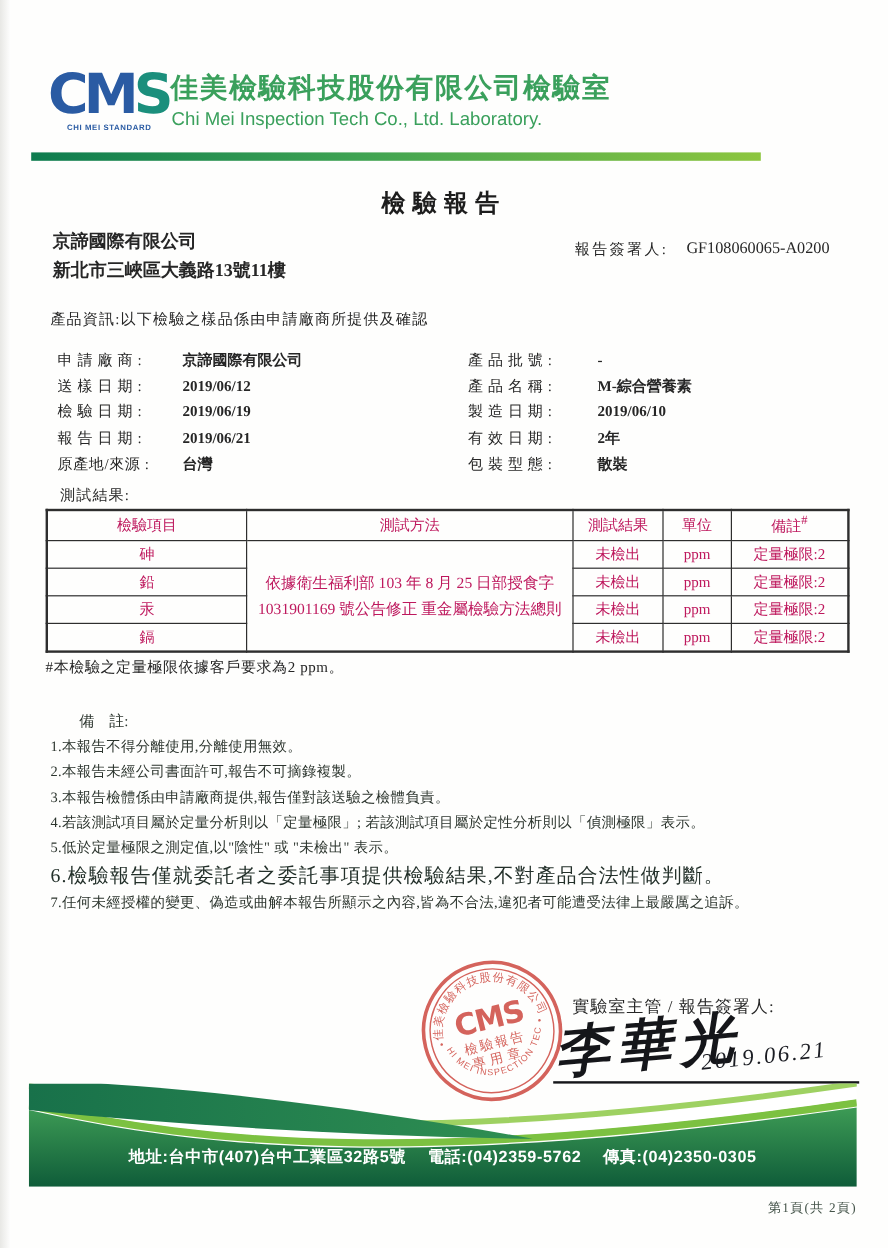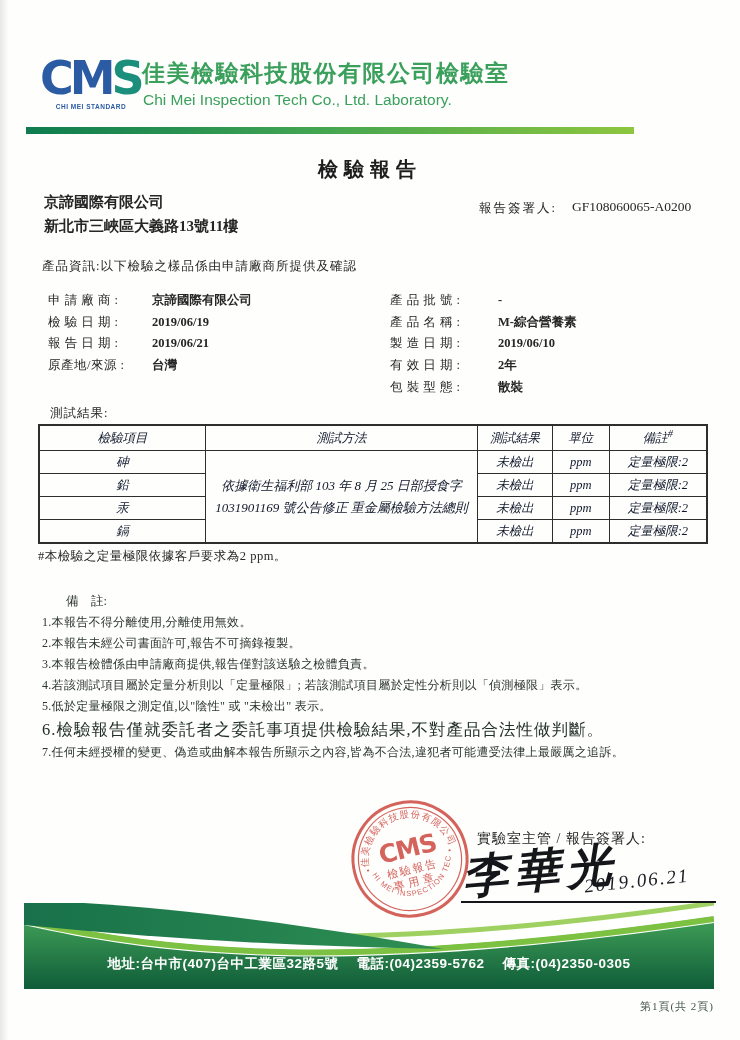--- a/index.html
+++ b/index.html
@@ -43,21 +43,21 @@
   .info-label{letter-spacing:.5px;}
   .info-val{font-weight:700;margin-left:8px;}
   .col-left{left:48px;top:290px;}
   .col-left .info-label{width:96px;}
   .col-right{left:390px;top:290px;}
   .col-right .info-label{width:100px;}
 
   
   .results-label{left:50px;top:405px;font-size:12.5px;letter-spacing:1px;}
   table.results{left:38px;top:424px;width:670px;border-collapse:collapse;
-    position:absolute;font-size:12.5px;color:#0f172a;font-style:italic;}
+    position:absolute;font-size:12.5px;color:#be185d;}
   table.results td,table.results th{border:1px solid #2e2e2e;text-align:center;
     font-weight:normal;padding:0;}
   table.results{border:2px solid #2e2e2e;}
   table.results th{height:24px;}
   table.results td{height:22px;}
   td.method-cell{text-align:left;padding-left:10px;font-size:13px;line-height:22px;margin-left:13px;}
   .footnote{left:38px;top:548px;font-size:12.5px;letter-spacing:.5px;}
 
   
   .notes{left:42px;top:590px;width:668px;font-size:12px;color:#2c352e;}
@@ -99,20 +99,21 @@
 <div class="abs client">
   <div>京諦國際有限公司</div>
   <div>新北市三峽區大義路13號11樓</div>
 </div>
 <div class="abs repno-label">報告簽署人:</div>
 <div class="abs repno-value">GF108060065-A0200</div>
 <div class="abs product-note">產品資訊:以下檢驗之樣品係由申請廠商所提供及確認</div>
 
 <div class="abs info-col col-left">
   <div class="info-row"><span class="info-label">申 請 廠 商 :</span><span class="info-val">京諦國際有限公司</span></div>
+  <div class="info-row"><span class="info-label">送 樣 日 期 :</span><span class="info-val">2019/06/12</span></div>
   <div class="info-row"><span class="info-label">檢 驗 日 期 :</span><span class="info-val">2019/06/19</span></div>
   <div class="info-row"><span class="info-label">報 告 日 期 :</span><span class="info-val">2019/06/21</span></div>
   <div class="info-row"><span class="info-label">原產地/來源 :</span><span class="info-val">台灣</span></div>
 </div>
 <div class="abs info-col col-right">
   <div class="info-row"><span class="info-label">產 品 批 號 :</span><span class="info-val">-</span></div>
   <div class="info-row"><span class="info-label">產 品 名 稱 :</span><span class="info-val">M-綜合營養素</span></div>
   <div class="info-row"><span class="info-label">製 造 日 期 :</span><span class="info-val">2019/06/10</span></div>
   <div class="info-row"><span class="info-label">有 效 日 期 :</span><span class="info-val">2年</span></div>
   <div class="info-row"><span class="info-label">包 裝 型 態 :</span><span class="info-val">散裝</span></div>

